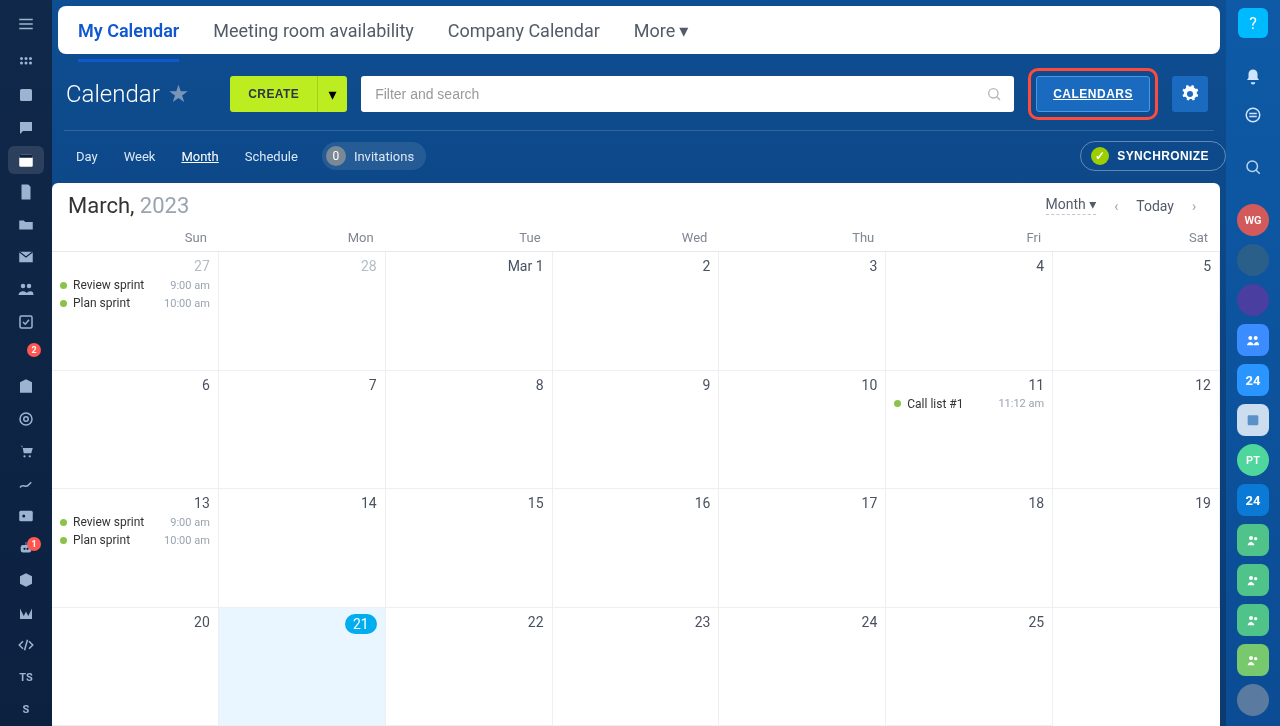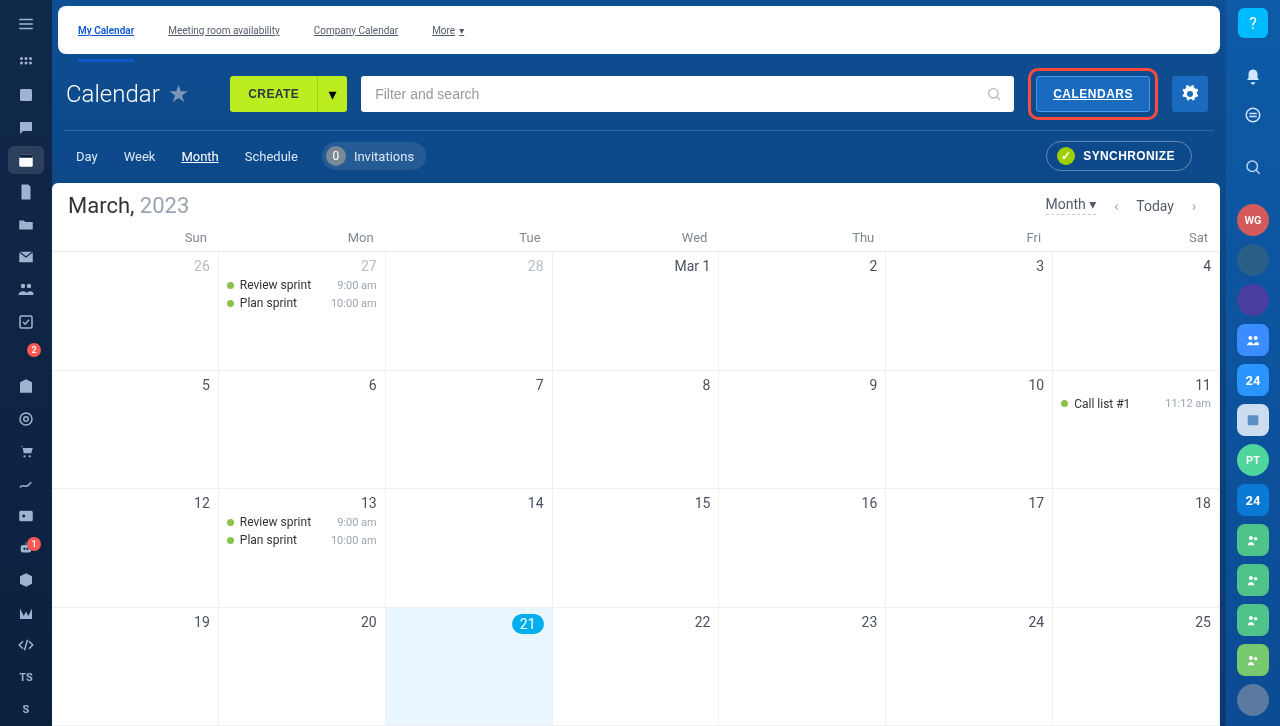--- a/index.html
+++ b/index.html
@@ -29,21 +29,21 @@
   .presence .avatar.gr { background:#4fc38a; border-radius:8px; }
   .presence .avatar.u3 { background:#5b7a9f; }
   .presence .srch { color:#b8d3f0; }
 
   
   .main { flex: 1; display: flex; flex-direction: column; min-width: 0; background: linear-gradient(#0e4e92,#0b3a6f); }
 
   
   .tabs-wrap { padding: 6px 6px 0 6px; }
   .tabs { background: #fff; border-radius: 8px; height: 48px; display: flex; align-items: center; padding: 0 20px; gap: 34px; }
-  .tab { font-size: 10px; color: #525c69; height: 63px; display:flex; align-items:center; position:relative; cursor:pointer;text-decoration:underline; }
+  .tab { font-size: 18px; color: #525c69; height: 63px; display:flex; align-items:center; position:relative; cursor:pointer; }
   .tab.active { color: #1058d0; font-weight: 600; }
   .tab.active::after { content:""; position:absolute; left:0; right:0; bottom:0; height:3px; background:#1058d0; }
   .tab .caret { margin-left:4px; }
 
   
   .title-row { display:flex; align-items:center; padding: 14px 18px 10px 10px; gap: 14px; }
   .title { color:#fff; font-size: 24px; font-weight: 300; display:flex; align-items:center; gap:8px; padding-left:4px; }
   .title .star { color:#7a95b8; }
   .create-btn { display:flex; align-items:center;padding-left:27px; }
   .create-btn button { background:#bbed21; color:#2f3742; border:none; height:36px; padding:0 18px; font-size:12px; font-weight:700; letter-spacing:0.4px; border-radius:3px 0 0 3px; cursor:pointer; }
@@ -52,21 +52,21 @@
   .search-wrap input { width:100%; height:36px; border:none; border-radius:3px; background:#fff; padding:0 36px 0 14px; font-size:14px; color:#333; }
   .search-wrap input::placeholder { color:#999; }
   .search-wrap .sicon { position:absolute; right:12px; top:50%; transform:translateY(-50%); color:#b0b6bd; }
   .cal-btn-wrap { border:3px solid #ff4a3d; border-radius:10px; padding:5px; }
   .cal-btn { background:#1a6bbf; border:1px solid #4698e8; color:#fff; height:36px; padding:0 16px; font-size:12px; font-weight:700; letter-spacing:0.5px; border-radius:3px; cursor:pointer;text-decoration:underline; }
   .gear { width:36px; height:36px; background:#1a6bbf; border-radius:3px; display:flex; align-items:center; justify-content:center; color:#fff; cursor:pointer; }
 
   .hr { height:1px; background:rgba(255,255,255,0.15); margin:0 12px; }
 
   
-  .view-row { display:flex; align-items:center; justify-content:space-between; padding:10px 34px 12px 14px; }
+  .view-row { display:flex; align-items:center; justify-content:space-between; padding:10px 0 12px 14px; }
   .views { display:flex; align-items:center; gap:6px; }
   .vbtn { color:#dbe7f5; font-size:13px; padding:4px 10px; border-radius:14px; cursor:pointer; }
   .vbtn.active { text-decoration: underline; color:#fff; }
   .inv-pill { background:rgba(255,255,255,0.1); border-radius:20px; display:flex; align-items:center; gap:8px; padding:4px 12px 4px 4px; margin-left:8px; color:#dbe7f5; font-size:13px; cursor:pointer; }
   .inv-pill .cnt { background:#7b8896; color:#fff; width:20px; height:20px; border-radius:50%; display:flex; align-items:center; justify-content:center; font-size:12px; }
   .sync { border:1px solid rgba(255,255,255,0.35); background:transparent; color:#fff; border-radius:20px; height:30px; padding:0 16px 0 10px; font-size:12px; font-weight:700; letter-spacing:0.4px; display:flex; align-items:center; gap:8px; cursor:pointer; }
   .sync .ok { width:18px; height:18px; background:#9dcf00; border-radius:50%; display:flex; align-items:center; justify-content:center; color:#fff; font-size:12px; }
 
   
   .cal-card { background:#fff; margin:0 6px 0 0; border-radius:6px 6px 0 0; flex:1; display:flex; flex-direction:column; overflow:hidden; }
@@ -300,23 +300,20 @@
     <div class="dow">
       <div>Sun</div>
         <div>Mon</div>
         <div>Tue</div>
         <div>Wed</div>
         <div>Thu</div>
         <div>Fri</div>
         <div>Sat</div>
     </div>
     <div class="grid" id="cal-grid">
-        <div class="cell dim">
-          <div class="dt">26</div>
-        </div>
         <div class="cell dim">
           <div class="dt">27</div>
           <div class="ev">
             <span class="dot"></span>
             <span>Review sprint</span>
             <span class="tm">9:00 am</span>
           </div>
           <div class="ev">
             <span class="dot"></span>
             <span>Plan sprint</span>

